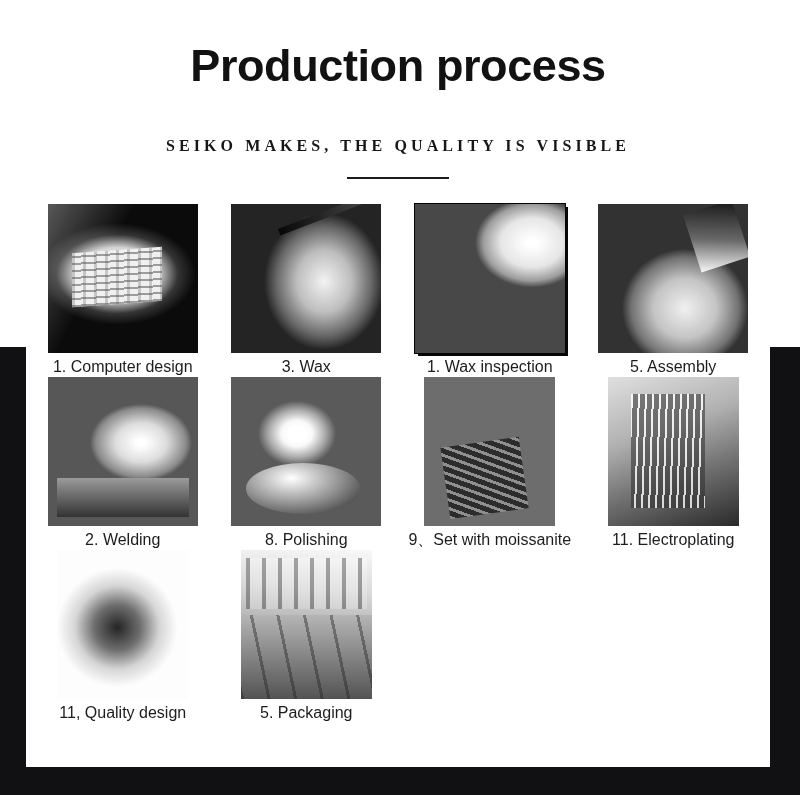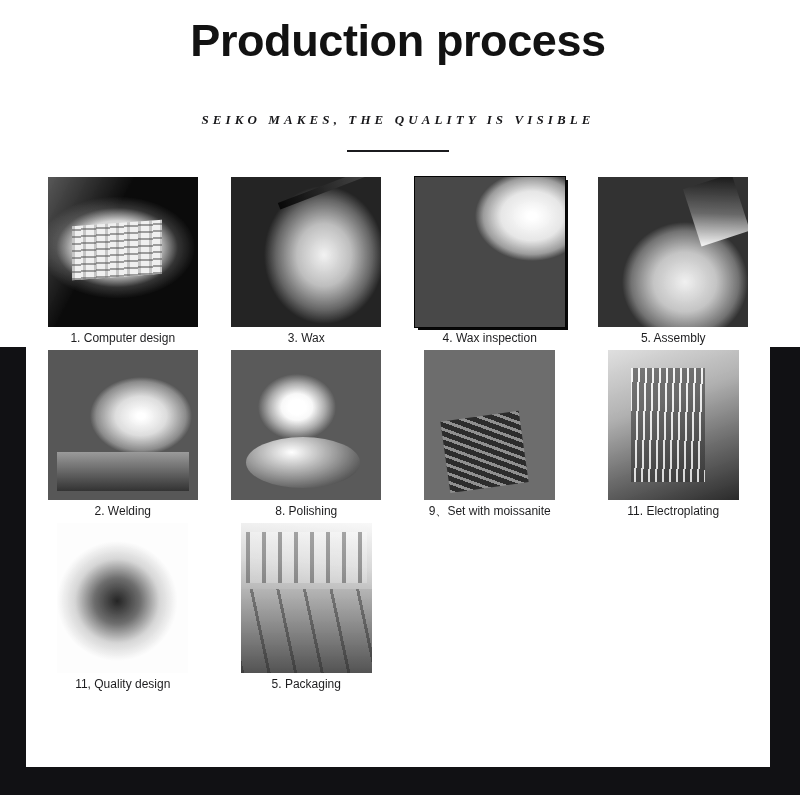--- a/index.html
+++ b/index.html
@@ -34,40 +34,39 @@
     width: 744px;
     height: 767px;
     background: #ffffff;
     z-index: 1;
     overflow: hidden;
   }
 
   
   .header {
     text-align: center;
-    padding-top: 16px;
+    padding-top: 41px;
   }
   .page-title {
     margin: 0;
     font-family: "Liberation Sans", sans-serif;
     font-size: 45px;
     font-weight: 700;
     letter-spacing: -0.4px;
     color: #121212;
     line-height: 1.1;
   }
   .subtitle {
     margin: 46px 0 0 0;
     font-family: "Liberation Serif", serif;
-    font-size: 13px;
+    font-size: 16px;
     font-weight: 700;
     letter-spacing: 4.1px;
     color: #17171a;
     white-space: nowrap;
-    font-style: italic;
   }
   .divider {
     width: 102px;
     height: 2px;
     background: #1b1b1e;
     margin: 22px auto 0 auto;
   }
 
   
   .grid {
@@ -95,21 +94,21 @@
   }
   .photo.tall { width: 131px; }
   .photo.framed {
     outline: 2px solid #0d0d0d;
     outline-offset: -1px;
     box-shadow: 3px 3px 0 #101010;
   }
   .caption {
     margin-top: 4px;
     font-family: "Liberation Sans", sans-serif;
-    font-size: 12px;
+    font-size: 16px;
     color: #1d1d1f;
     white-space: nowrap;
     line-height: 1.25;
   }
 
   
   .ph { position: absolute; inset: 0; }
 
   
   .p1 {
@@ -298,21 +297,21 @@
       <div class="photo">
         <div class="ph p3"></div>
       </div>
       <div class="caption">3. Wax</div>
     </div>
 
     <div class="cell">
       <div class="photo framed">
         <div class="ph p4"></div>
       </div>
-      <div class="caption">4. Wax inspection</div>
+      <div class="caption">1. Wax inspection</div>
     </div>
 
     <div class="cell">
       <div class="photo">
         <div class="ph p5"></div>
       </div>
       <div class="caption">5. Assembly</div>
     </div>
 
     <div class="cell">

